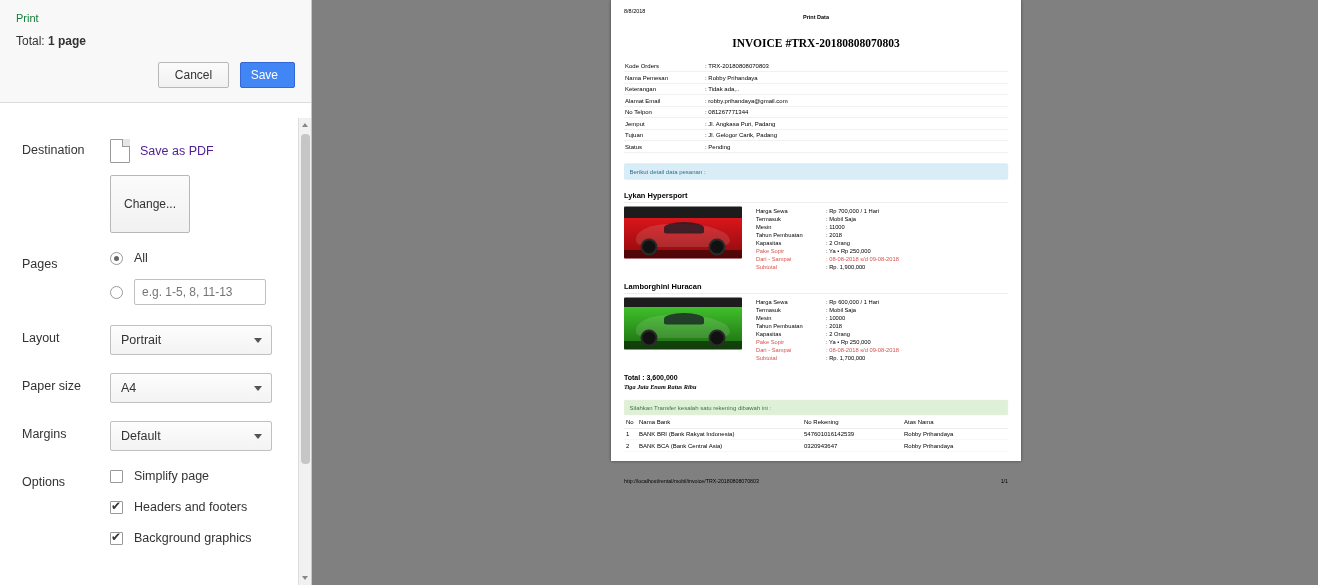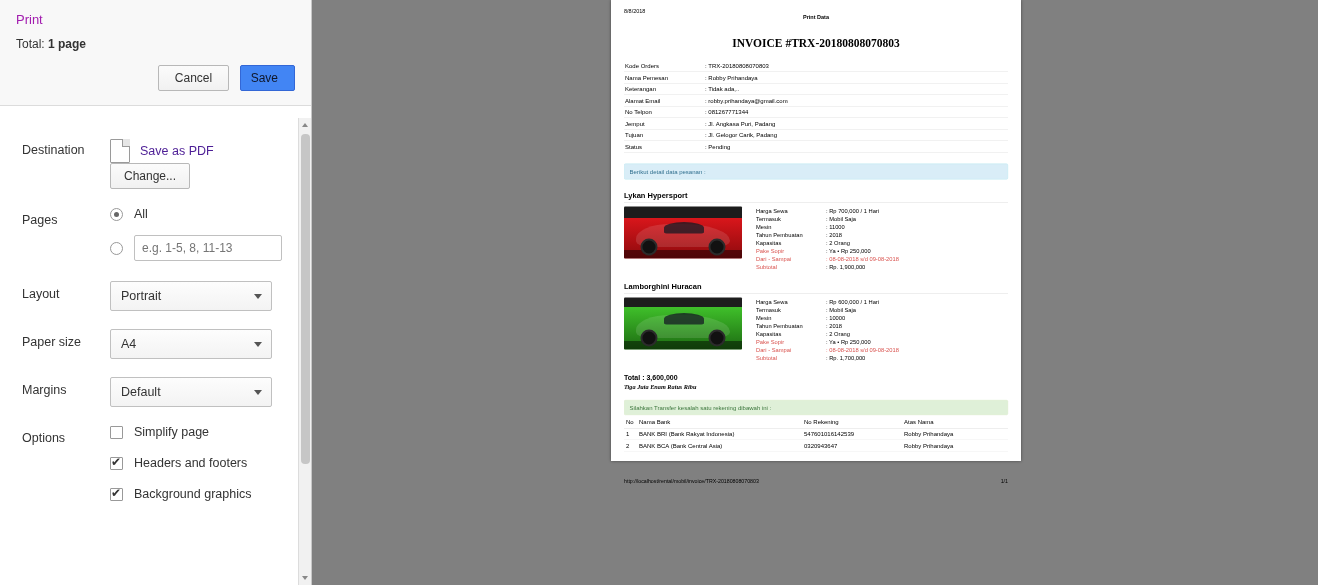--- a/index.html
+++ b/index.html
@@ -18,21 +18,21 @@
     width: 312px; height: 585px;
     background: #fff;
     border-right: 1px solid #c8c8c8;
   }
   #print-header {
     padding: 12px 16px 14px 16px;
     border-bottom: 1px solid #dcdcdc;
     background: #f8f8f8;
   }
   #print-title {
-    font-size: 13px; color: #a21caf; margin: 0 0 10px 0; font-weight: normal;
+    font-size: 11px; color: #15803d; margin: 0 0 10px 0; font-weight: normal;
   }
   #print-total {
     font-size: 12px; color: #333; margin: 0 0 14px 0;
   }
   #print-total b { font-weight: bold; }
   #print-buttons {
     text-align: right;
   }
   .btn {
     display: inline-block;
@@ -42,21 +42,21 @@
     border: 1px solid #b8b8b8;
     background: linear-gradient(#fbfbfb,#f1f1f1);
     color: #333;
     cursor: pointer;
     margin-left: 6px;
     text-align: right;
   }
   .btn.primary {
     background: #4285f4;
     border-color: #3367d6;
-    color: #0f172a;
+    color: #ffffff;
     padding-left: 10px;
   }
 
   #print-options {
     position: absolute;
     top: 118px; left: 0; right: 0; bottom: 0;
     overflow: hidden;
     padding: 10px 0 0 0;
   }
   .opt-row {
@@ -83,44 +83,44 @@
     margin-right: 10px;
     border-radius: 1px;
   }
   .pdf-icon:after {
     content: ""; position: absolute; top: -1px; right: -1px;
     width: 7px; height: 7px; background: #e6e6e6;
     border-left: 1px solid #9a9a9a; border-bottom: 1px solid #9a9a9a;
   }
   .dest-name { font-size: 12.5px; color: #4c1d95; }
   .change-btn {
-    margin-top: 0;
+    margin-top: 12px;
     display: inline-block;
     font-size: 12px;
-    padding: 5px 13px;
+    padding: 21px 13px;
     border-radius: 2px;
     border: 1px solid #b8b8b8;
     background: linear-gradient(#fbfbfb,#f1f1f1);
     color: #333;
     cursor: pointer;
   }
 
   .radio-line { display: flex; align-items: center; margin-bottom: 14px; }
   .radio {
     width: 13px; height: 13px; border-radius: 50%;
     border: 1px solid #999; background: #fff;
     margin-right: 11px; position: relative; flex: 0 0 13px;
   }
   .radio.checked:after {
     content: ""; position: absolute; left: 3px; top: 3px;
     width: 5px; height: 5px; border-radius: 50%; background: #666;
   }
   .radio-label { font-size: 12.5px; color: #333; }
   .page-input {
-    width: 148px;
+    width: 132px;
     font-size: 12px;
     padding: 5px 7px;
     border: 1px solid #c0c0c0;
     border-radius: 2px;
     color: #999;
     font-family: "Liberation Sans", sans-serif;
   }
 
   .select-box {
     position: relative;

